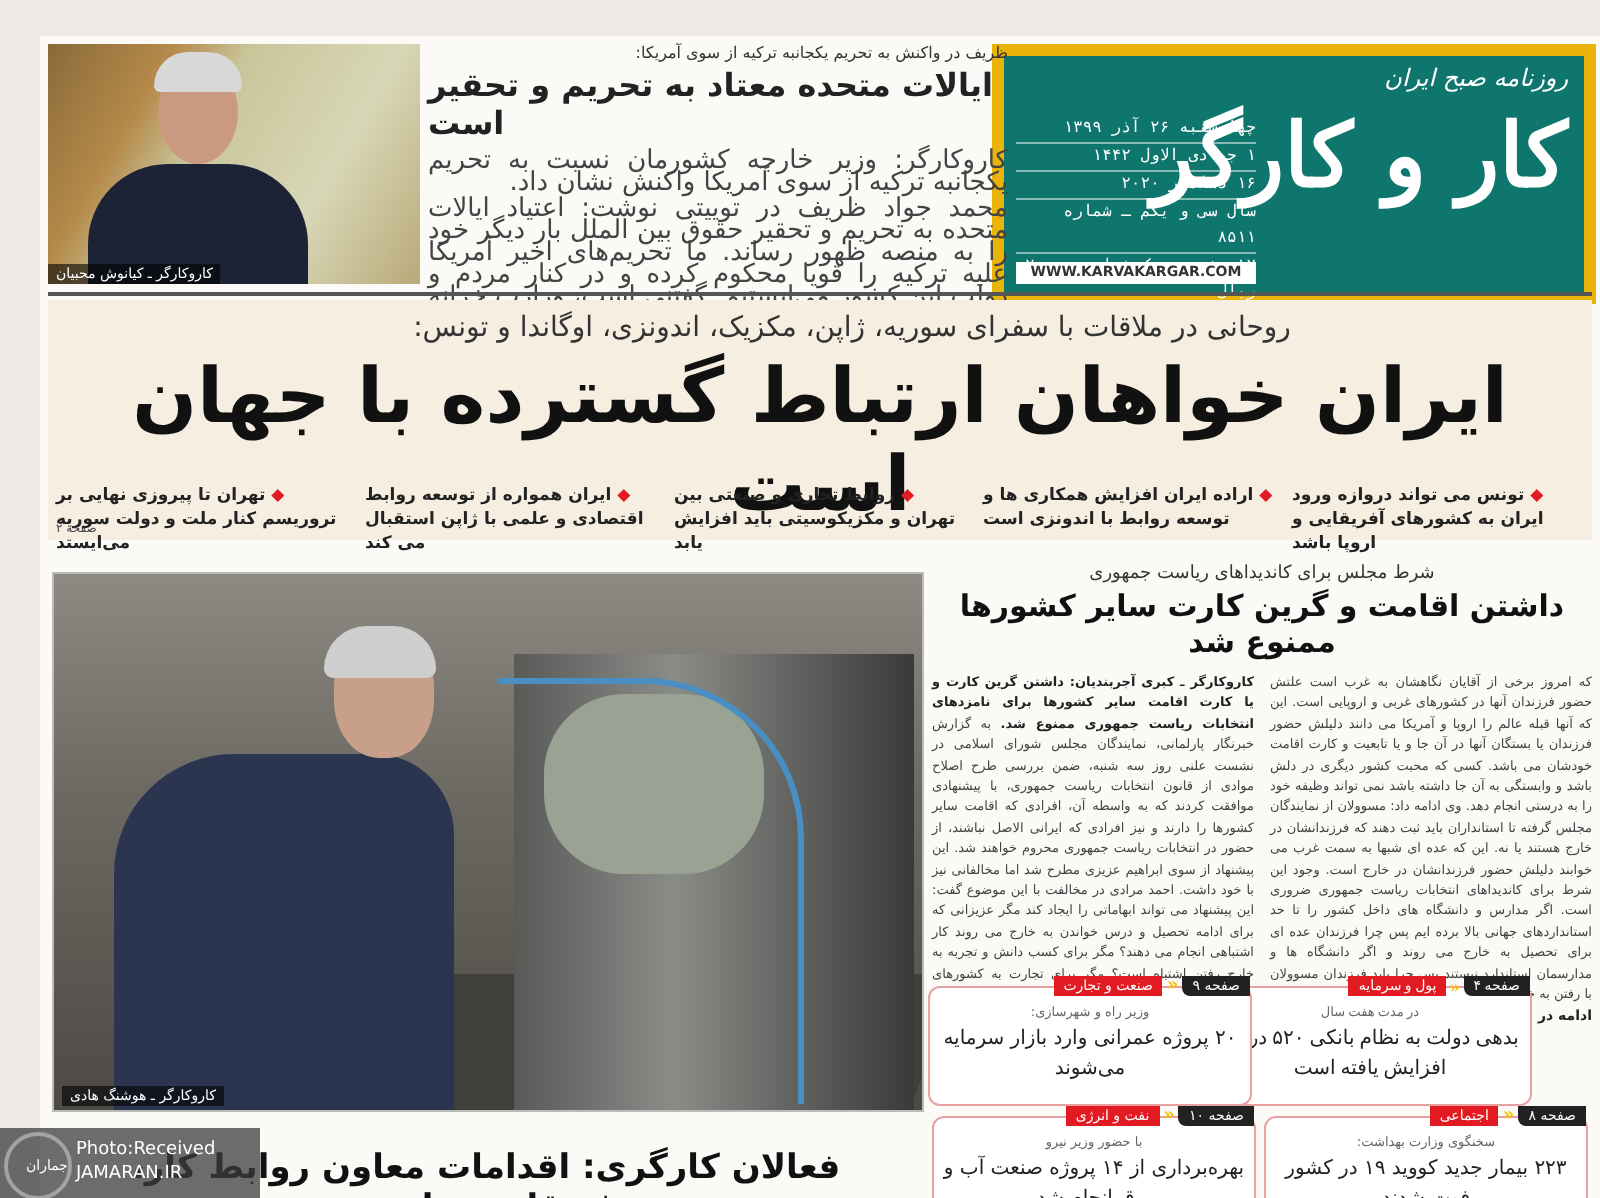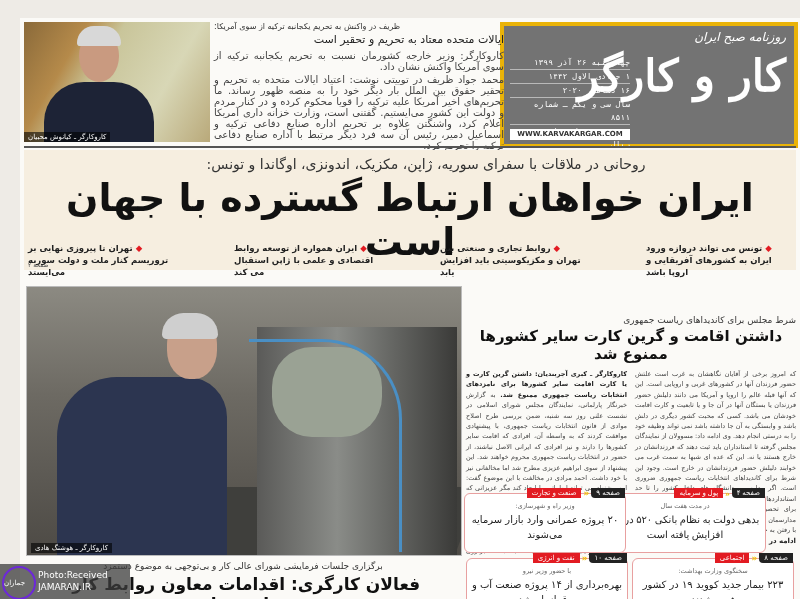--- a/index.html
+++ b/index.html
@@ -1,35 +1,35 @@
 <!DOCTYPE html>
 <html><head>
 <meta charset="utf-8">
 <style>
   html,body{margin:0;padding:0;}
   body{width:800px;height:599px;overflow:hidden;background:#eeebe6;font-family:"DejaVu Sans",sans-serif;position:relative;}
   .page{position:absolute;left:20px;top:18px;width:780px;height:581px;background:#fbfaf7;overflow:hidden;}
   .rtl{direction:rtl;}
   
-  .mast{position:absolute;right:2px;top:4px;width:290px;height:118px;background:#737373;border:4px solid #eab308;}
+  .mast{position:absolute;right:2px;top:4px;width:290px;height:118px;background:#0f766e;border:6px solid #eab308;}
   .mast .sub{position:absolute;right:8px;top:4px;color:#fff;font-family:"DejaVu Serif",serif;font-style:italic;font-size:12px;}
   .mast .logo{position:absolute;right:8px;top:24px;color:#fff;font-family:"DejaVu Serif",serif;font-weight:bold;font-size:44px;letter-spacing:2px;}
   .mast .info{position:absolute;left:6px;top:30px;width:120px;color:#fff;font-size:8px;line-height:13px;font-family:Liberation Mono, monospace;}
   .mast .info div{border-bottom:1px solid rgba(255,255,255,.5);}
   .mast .url{position:absolute;left:6px;bottom:4px;width:120px;background:#fff;color:#333;font-size:7px;font-weight:bold;text-align:center;line-height:11px;}
   
   .zphoto{position:absolute;left:4px;top:4px;width:186px;height:120px;background:linear-gradient(120deg,#8a6a3a 0%,#b58a4a 25%,#c9c59a 40%,#d8d7b6 70%,#b9a97a 100%);overflow:hidden;}
   .zphoto .suit{position:absolute;left:20px;top:60px;width:110px;height:70px;background:#1d2336;border-radius:40px 40px 0 0;}
   .zphoto .head{position:absolute;left:55px;top:8px;width:40px;height:52px;background:#c99a80;border-radius:50%;}
   .zphoto .hair{position:absolute;left:53px;top:4px;width:44px;height:20px;background:#d8d8d8;border-radius:22px 22px 4px 4px;}
   .zphoto .cap{position:absolute;left:0;bottom:0;background:rgba(0,0,0,.6);color:#fff;font-size:7px;padding:1px 4px;}
   .topstory{position:absolute;left:194px;top:4px;width:290px;height:120px;color:#222;}
-  .topstory .kicker{font-size:8px;text-align:left;color:#333;}
-  .topstory .title{font-size:11px;font-weight:normal;text-align:right;margin:2px 0 4px;}
-  .topstory p{font-size:10px;line-height:11px;margin:0 0 2px;text-align:justify;color:#444;}
+  .topstory .kicker{font-size:8px;text-align:right;color:#333;}
+  .topstory .title{font-size:16px;font-weight:bold;text-align:left;margin:2px 0 4px;}
+  .topstory p{font-size:13px;line-height:11px;margin:0 0 2px;text-align:justify;color:#444;}
   .hr1{position:absolute;left:4px;top:128px;width:772px;height:2px;background:#555;}
   
   .band{position:absolute;left:4px;top:132px;width:772px;height:120px;background:#f6eee0;}
   .band .kicker{position:absolute;left:0;right:0;top:6px;text-align:center;font-size:14px;color:#333;padding-left:32px;}
   .band .headline{position:absolute;left:0;right:0;top:26px;text-align:center;font-size:38px;font-weight:bold;color:#111;font-family:"DejaVu Sans",sans-serif;letter-spacing:-1px;}
   .bullets{position:absolute;left:4px;right:4px;top:92px;display:flex;flex-direction:row-reverse;justify-content:space-between;}
   .bullets .b{font-size:8.5px;line-height:12px;color:#222;font-weight:bold;width:146px;text-align:left;}
   .bullets .b .d{color:#e21b22;}
   .band .ref{position:absolute;left:4px;bottom:2px;font-size:6px;color:#444;}
   
@@ -39,25 +39,25 @@
   .wphoto .head2{position:absolute;left:245px;top:60px;width:110px;height:90px;background:#9aa294;border-radius:40px;}
   .wphoto .hose{position:absolute;left:222px;top:52px;width:150px;height:210px;border:3px solid #4a8fc4;border-bottom:none;border-left:none;border-radius:0 80px 0 0;}
   .wphoto .worker{position:absolute;left:30px;top:90px;width:170px;height:180px;background:#2c3550;border-radius:60px 40px 0 0;}
   .wphoto .whead{position:absolute;left:140px;top:28px;width:50px;height:64px;background:#c8a08a;border-radius:45%;}
   .wphoto .whair{position:absolute;left:135px;top:26px;width:56px;height:26px;background:#cfcfcf;border-radius:28px 28px 6px 6px;}
   .wphoto .bed{position:absolute;left:140px;top:200px;width:300px;height:70px;background:#3f3f3c;transform:skewX(-20deg);}
   .wphoto .cap{position:absolute;left:4px;bottom:2px;background:rgba(0,0,0,.6);color:#fff;font-size:7px;padding:1px 4px;}
   .wkicker{position:absolute;left:6px;top:543px;width:434px;text-align:center;font-size:9px;color:#333;}
   .whead-line{position:absolute;left:6px;top:556px;width:434px;text-align:center;font-size:17px;font-weight:bold;color:#111;}
   .watermark{position:absolute;left:-20px;top:545px;width:130px;height:36px;background:rgba(60,60,60,.75);color:#fff;font-size:9px;line-height:12px;}
-  .watermark .circle{position:absolute;left:2px;top:2px;width:30px;height:30px;border:2px solid #6d28d9;border-radius:50%;font-size:7px;text-align:left;line-height:30px;}
+  .watermark .circle{position:absolute;left:2px;top:2px;width:30px;height:30px;border:2px solid #a3a3a3;border-radius:50%;font-size:7px;text-align:right;line-height:30px;}
   .watermark .t{position:absolute;left:38px;top:5px;}
   
   .art{position:absolute;left:446px;top:264px;width:330px;height:200px;}
-  .art .kicker{font-size:9px;color:#333;margin-top:33px;}
+  .art .kicker{text-align:center;font-size:9px;color:#333;}
   .art .title{text-align:center;font-size:15px;font-weight:bold;color:#111;margin:2px 0 6px;}
   .art .cols{display:flex;flex-direction:row-reverse;gap:8px;}
   .art .col{flex:1;font-size:6.5px;line-height:10.4px;color:#444;text-align:justify;}
   .art .col .lead{font-weight:bold;color:#222;}
   .art .more{font-size:7px;font-weight:bold;color:#222;}
   
   .box{position:absolute;width:160px;height:58px;border:1px solid #e8a0a0;border-radius:6px;background:#fff;}
   .box .tag{position:absolute;right:0;top:-6px;display:flex;flex-direction:row-reverse;align-items:center;font-size:7px;}
   .box .tag .sec{background:#e21b22;color:#fff;padding:1px 5px;}
   .box .tag .chev{color:#f2c200;font-weight:bold;font-size:9px;margin:0 2px;}
@@ -97,37 +97,37 @@
   </div>
   <div class="hr1"></div>
 
   <div class="band rtl">
     <div class="kicker">روحانی در ملاقات با سفرای سوریه، ژاپن، مکزیک، اندونزی، اوگاندا و تونس:</div>
     <div class="headline">ایران خواهان ارتباط گسترده با جهان است</div>
     <div class="bullets">
       <div class="b"><span class="d">◆</span> <span>تهران تا پیروزی نهایی بر تروریسم کنار ملت و دولت سوریه می‌ایستد</span></div>
       <div class="b"><span class="d">◆</span> <span>ایران همواره از توسعه روابط اقتصادی و علمی با ژاپن استقبال می کند</span></div>
       <div class="b"><span class="d">◆</span> <span>روابط تجاری و صنعتی بین تهران و مکزیکوسیتی باید افزایش یابد</span></div>
+      <div class="b"><span class="d">◆</span> <span>اراده ایران افزایش همکاری ها و توسعه روابط با اندونزی است</span></div>
       <div class="b"><span class="d">◆</span> <span>تونس می تواند دروازه ورود ایران به کشورهای آفریقایی و اروپا باشد</span></div>
     </div>
     <div class="ref">صفحه ۲</div>
   </div>
 
   <div class="wphoto">
     <div class="bg"></div>
     <div class="bed"></div>
     <div class="machine"></div>
     <div class="head2"></div>
     <div class="hose"></div>
     <div class="worker"></div>
     <div class="whead"></div>
     <div class="whair"></div>
     <div class="cap rtl">کاروکارگر ـ هوشنگ هادی</div>
   </div>
-  <div class="wkicker rtl">برگزاری جلسات فرمایشی شورای عالی کار و بی‌توجهی به موضوع دستمزد</div>
   <div class="whead-line rtl">فعالان کارگری: اقدامات معاون روابط کار، غیرقانونی است</div>
 
   <div class="art rtl">
     <div class="kicker">شرط مجلس برای کاندیداهای ریاست جمهوری</div>
     <div class="title">داشتن اقامت و گرین کارت سایر کشورها ممنوع شد</div>
     <div class="cols">
       <div class="col">
         <span class="lead">کاروکارگر ـ کبری آجربندیان: داشتن گرین کارت و یا کارت اقامت سایر کشورها برای نامزدهای انتخابات ریاست جمهوری ممنوع شد.</span>
         <span>به گزارش خبرنگار پارلمانی، نمایندگان مجلس شورای اسلامی در نشست علنی روز سه شنبه، ضمن بررسی طرح اصلاح موادی از قانون انتخابات ریاست جمهوری، با پیشنهادی موافقت کردند که به واسطه آن، افرادی که اقامت سایر کشورها را دارند و نیز افرادی که ایرانی الاصل نباشند، از حضور در انتخابات ریاست جمهوری محروم خواهند شد. این پیشنهاد از سوی ابراهیم عزیزی مطرح شد اما مخالفانی نیز با خود داشت. احمد مرادی در مخالفت با این موضوع گفت: این پیشنهاد می تواند ابهاماتی را ایجاد کند مگر عزیزانی که برای ادامه تحصیل و درس خواندن به خارج می روند کار اشتباهی انجام می دهند؟ مگر برای کسب دانش و تجربه به خارج رفتن اشتباه است؟ مگر برای تجارت به کشورهای دیگر رفتن اشتباه است؟ علیرضا سلیمی اما در موافقت، اظهار داشت: اگر کسی کارت اقامت سایر کشورها را نداشته باشد و یک ملک نیز آن جا داشته باشد قطعا بر روی مراودات و ارتباط او تاثیرگذار خواهد بود. این</span>
       </div>

